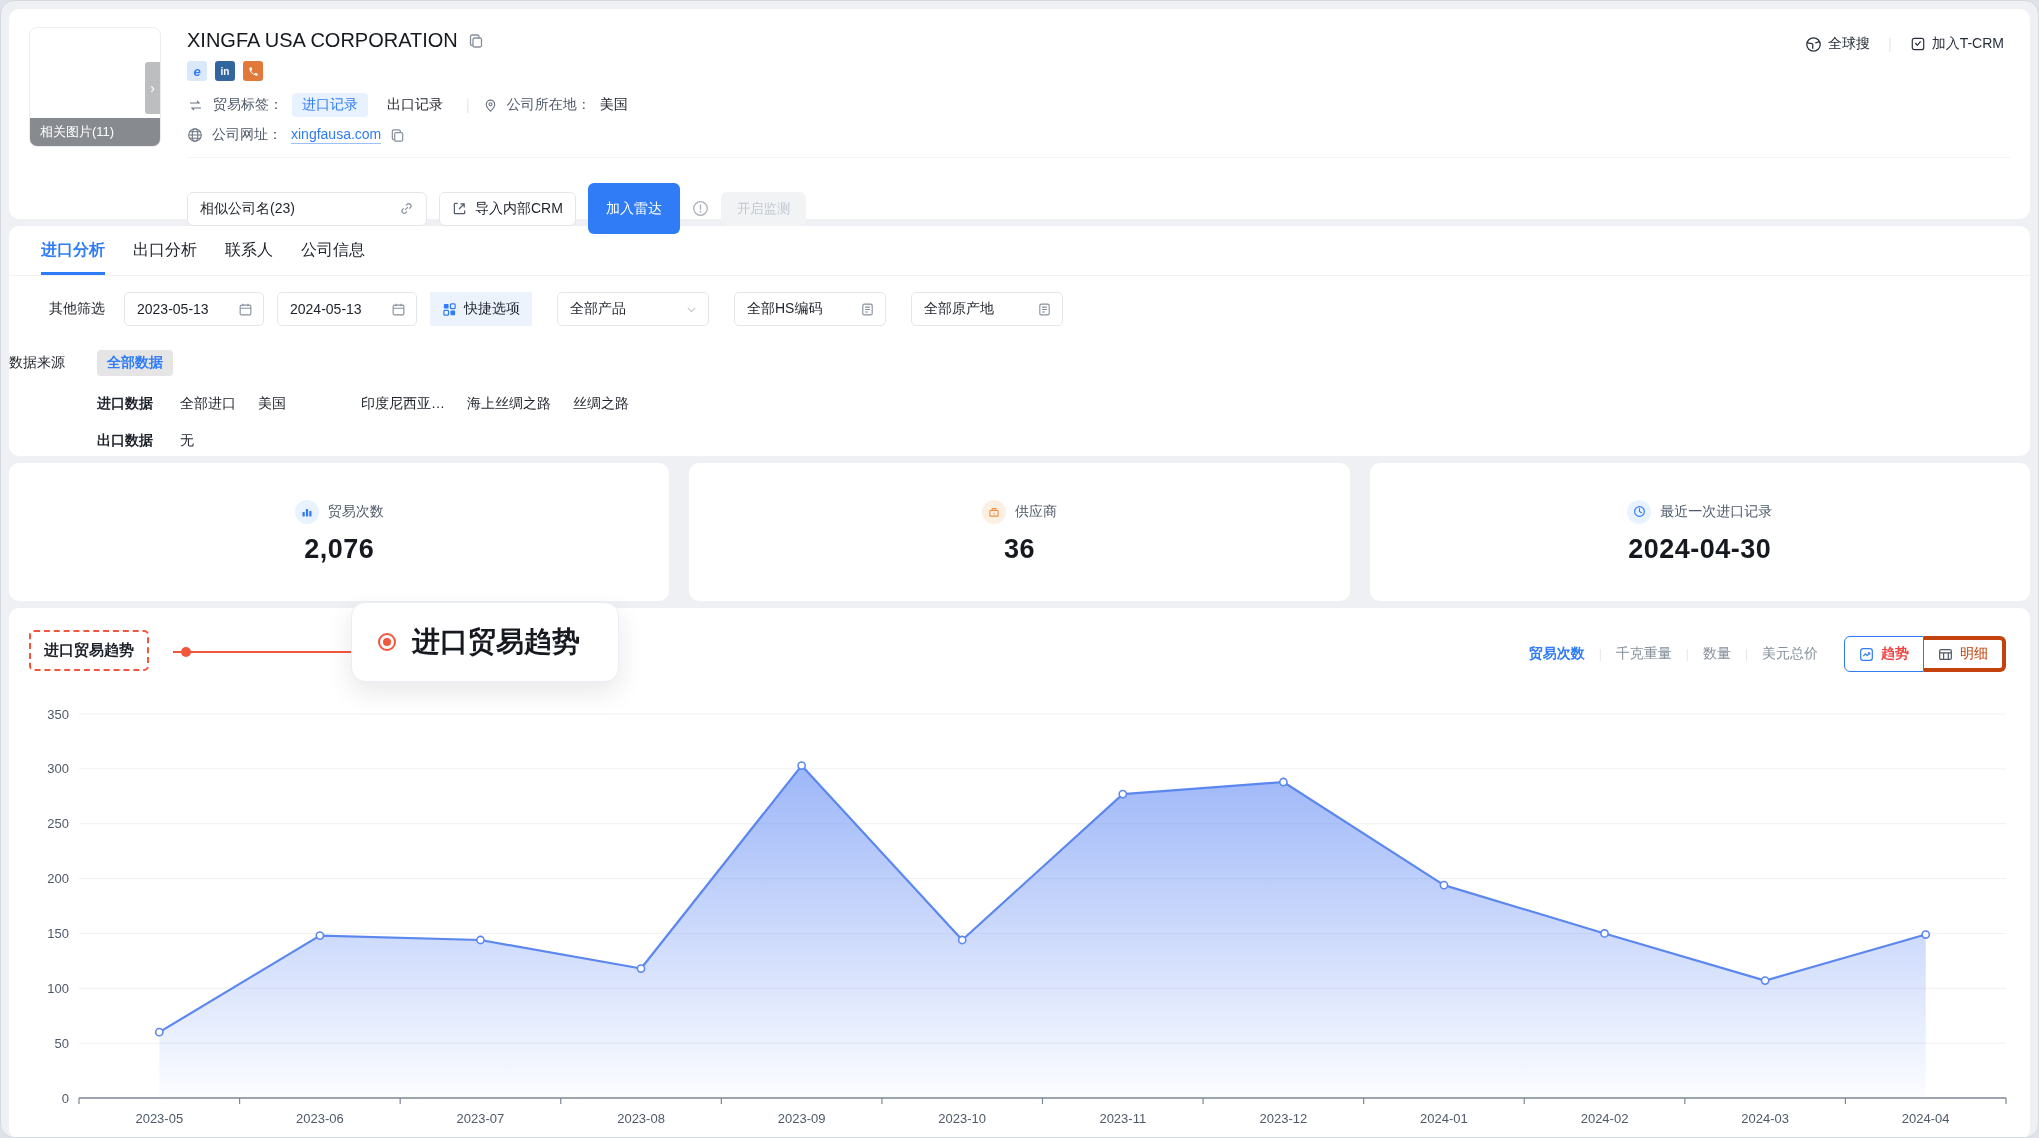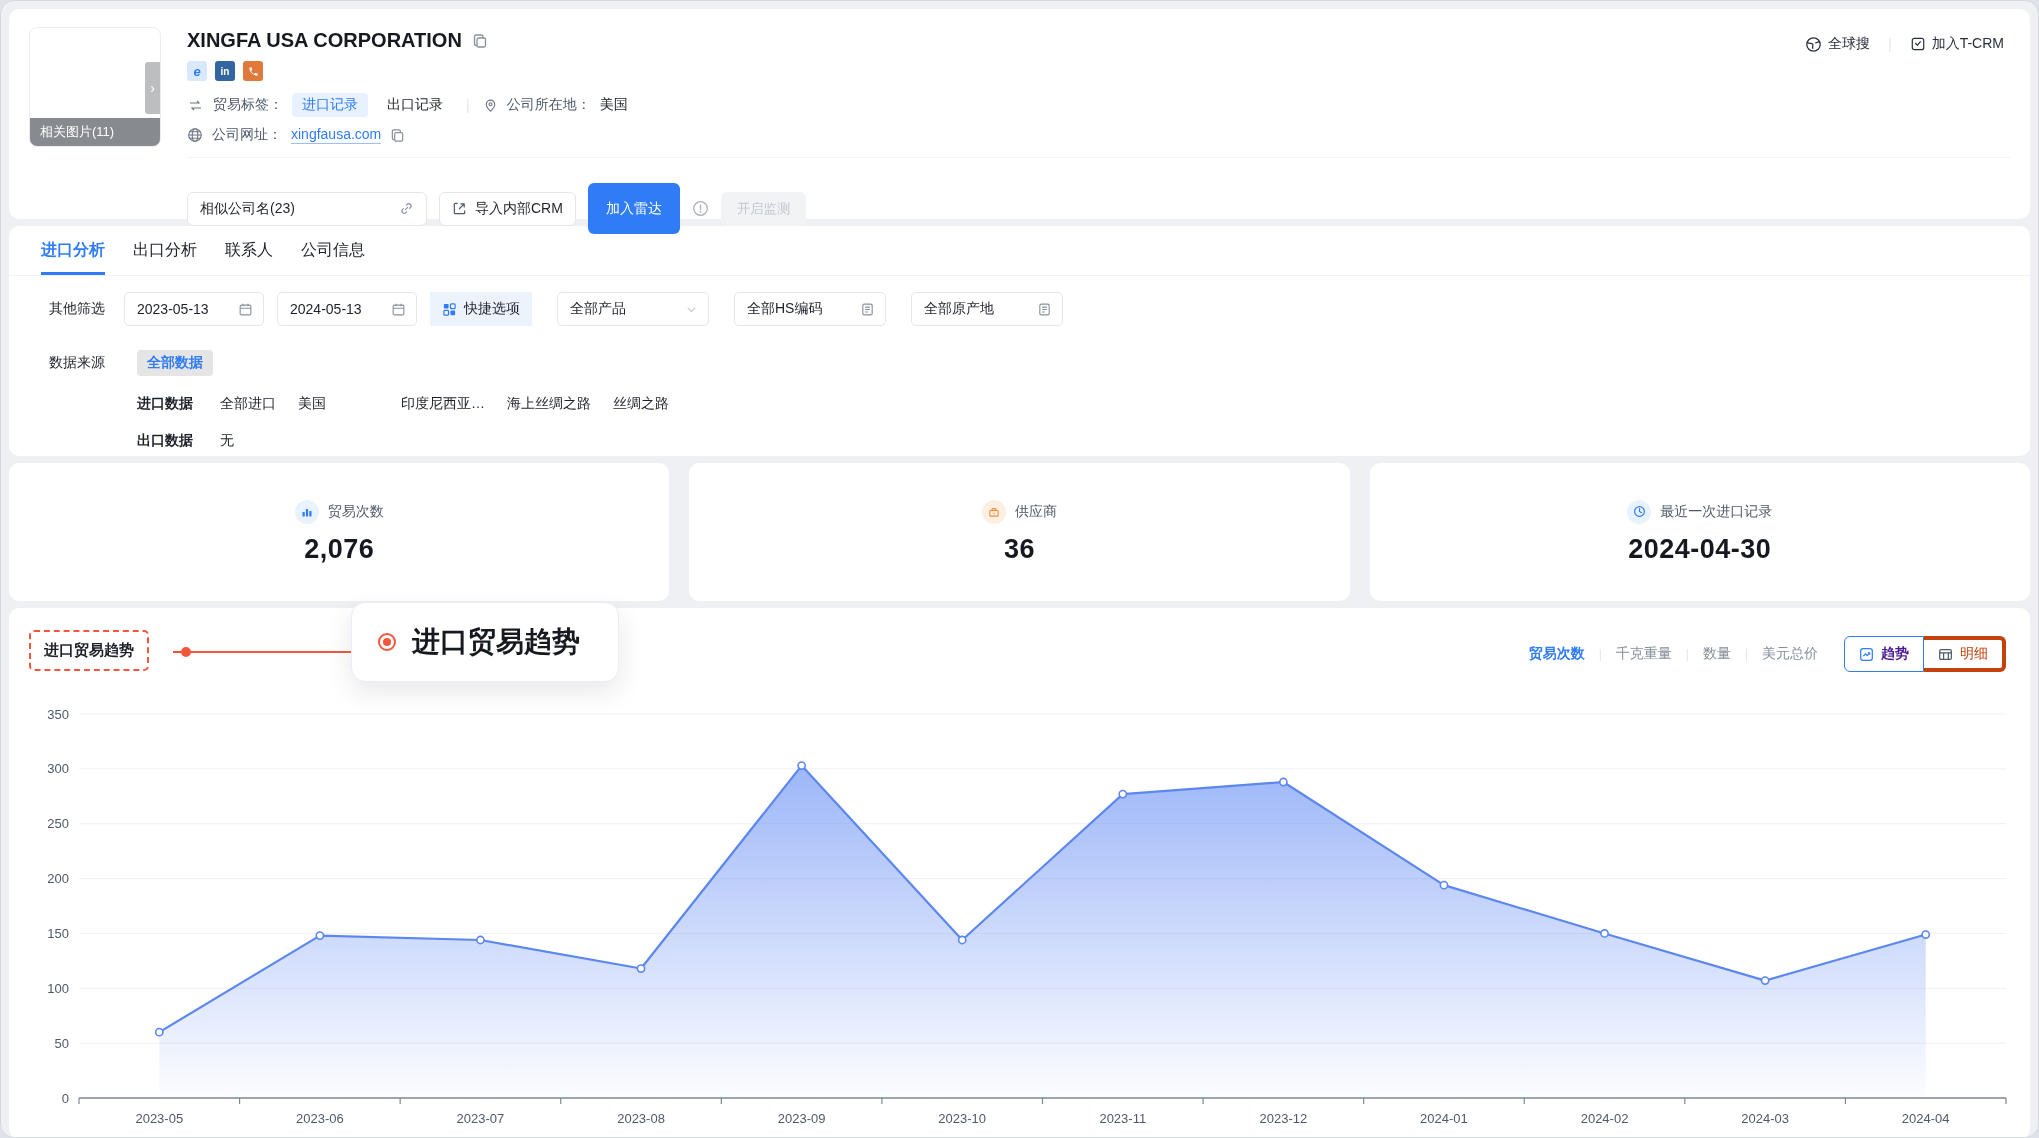--- a/index.html
+++ b/index.html
@@ -14,21 +14,21 @@
   .logo-inner{height:92px;display:flex;align-items:center;justify-content:center;gap:7px}
   .logo-globe{width:44px;height:44px;border-radius:50%;background:linear-gradient(115deg,#e8813a 40%,#ffffff 40%,#ffffff 50%,#2470b4 50%)}
   .logo-text{line-height:1}
   .logo-brand{font-weight:700;color:#1c4f8d;font-size:17px;letter-spacing:.5px}
   .logo-sub{font-size:9px;color:#9aa3ad;text-align:right;margin-top:2px;letter-spacing:1px}
   .logo-caption{position:absolute;left:0;right:0;bottom:0;height:28px;background:rgba(118,122,128,.88);color:#fff;font-size:13px;display:flex;align-items:center;padding-left:10px}
   .logo-next{position:absolute;right:0;top:34px;width:15px;height:52px;background:rgba(80,84,90,.38);color:#fff;display:flex;align-items:center;justify-content:center;font-size:14px;border-radius:3px 0 0 3px;cursor:pointer}
 
   .header-info{padding:20px 0 0 178px}
   .name-row{display:flex;align-items:center;gap:10px}
-  .company-name{font-size:20px;font-weight:700;color:#16191f}
+  .company-name{font-size:20px;font-weight:400;color:#16191f}
   .social-row{display:flex;gap:8px;margin-top:9px}
   .social{width:20px;height:20px;border-radius:3px;display:flex;align-items:center;justify-content:center;font-size:11px;font-weight:700;cursor:pointer}
   .social.ie{background:#d9e9fb;color:#2f7cf6;font-style:italic;font-size:13px}
   .social.li{background:#33669f;color:#fff;font-size:10px}
   .social.ph{background:#e0793a;color:#fff}
   .meta-row{display:flex;align-items:center;gap:9px;margin-top:12px}
   .muted{color:#4e5969}
   .tag{padding:3px 10px;border-radius:4px;font-size:14px}
   .tag.active{background:#e8f1ff;color:#2f7cf6;cursor:pointer}
   .tag.plain{color:#1d2129;cursor:pointer}
@@ -49,21 +49,21 @@
   .tabs-card{height:230px;flex:0 0 auto}
   .tabs{display:flex;gap:28px;padding:14px 30px 0 32px;border-bottom:1px solid #f0f1f3}
   .tab{font-size:16px;padding-bottom:11px;cursor:pointer;color:#1d2129;border-bottom:3px solid transparent}
   .tab.active{color:#2f7cf6;font-weight:700;border-bottom-color:#2f7cf6}
   .filter-row{display:flex;align-items:center;gap:13px;margin:16px 0 0 40px}
   .filter-label{margin-right:6px;color:#1d2129}
   .input-box{height:34px;border:1px solid #e5e6eb;border-radius:5px;display:flex;align-items:center;justify-content:space-between;padding:0 10px 0 12px;background:#fff;cursor:pointer}
   .date-box{width:140px}
   .quick-btn{height:34px;border-radius:1px;background:#edf3fd;display:flex;align-items:center;gap:7px;padding:0 12px;cursor:pointer}
   .sel{width:152px;margin-left:12px}
-  .ds-row{display:flex;align-items:center;margin-left:40px}
+  .ds-row{display:flex;align-items:center;}
   .ds-row.first{margin-top:24px}
   .ds-row.next{margin-top:19px}
   .ds-label{width:88px;color:#1d2129}
   .pill{background:#e5e5e5;color:#2f7cf6;font-weight:700;padding:4px 10px;border-radius:4px;cursor:pointer}
   .ds-sub{font-weight:700;margin-right:27px}
   .ds-item{margin-right:22px;cursor:pointer}
   .ds-item.gap-before{margin-left:53px}
 
   
   .stats-row{display:flex;gap:20px;height:138px;flex:0 0 auto}
@@ -85,21 +85,21 @@
   .target-ring i{width:8px;height:8px;border-radius:50%;background:#f2573d}
   .callout-text{font-size:28px;font-weight:700;color:#16191f}
   .trend-controls{position:absolute;right:0;top:14px;display:flex;align-items:center;gap:14px}
   .metric{color:#86909c;cursor:pointer}
   .metric.active{color:#2f7cf6;font-weight:700}
   .msep{color:#e5e6eb;font-size:12px}
   .seg{display:flex;margin-left:12px}
   .seg-btn{height:36px;display:flex;align-items:center;gap:7px;padding:0 14px;border:4px solid #c2410c;background:#fff;color:#c2410c;cursor:pointer}
   .seg-btn.left{border-radius:6px 0 0 6px}
   .seg-btn.right{border-radius:0 6px 6px 0;border-left:none}
-  .seg-btn.active{border:1px solid #2f7cf6;color:#4c1d95;font-weight:600}
+  .seg-btn.active{border:1px solid #2f7cf6;color:#ef4444;font-weight:600}
   .chart-wrap{margin-top:4px}
   svg text{font-family:"Liberation Sans","DejaVu Sans",sans-serif}
   .icon{display:inline-flex;flex:0 0 auto}
 </style>
 </head>
 <body>
 
 <div class="page">
 
   <div class="card header-card">

